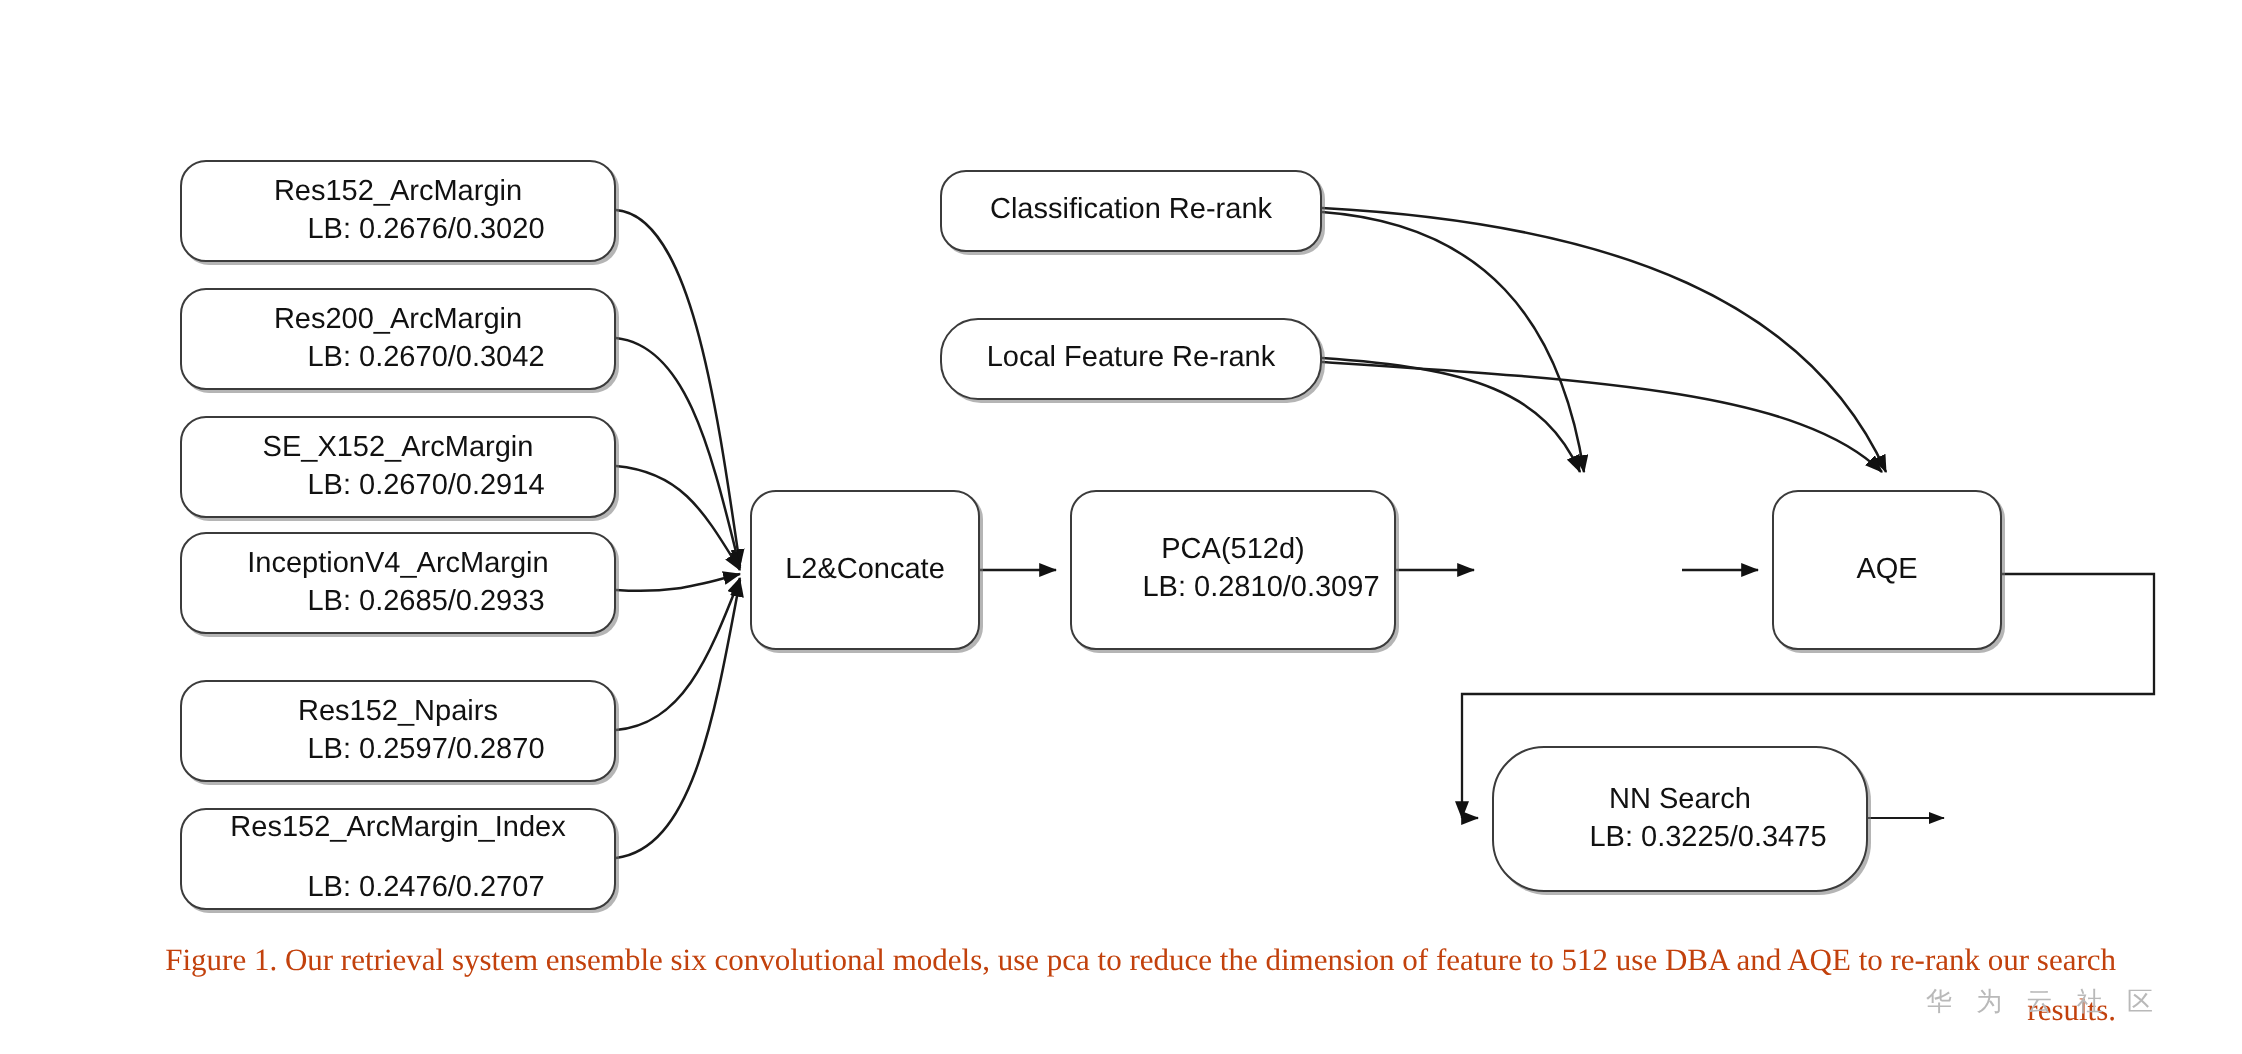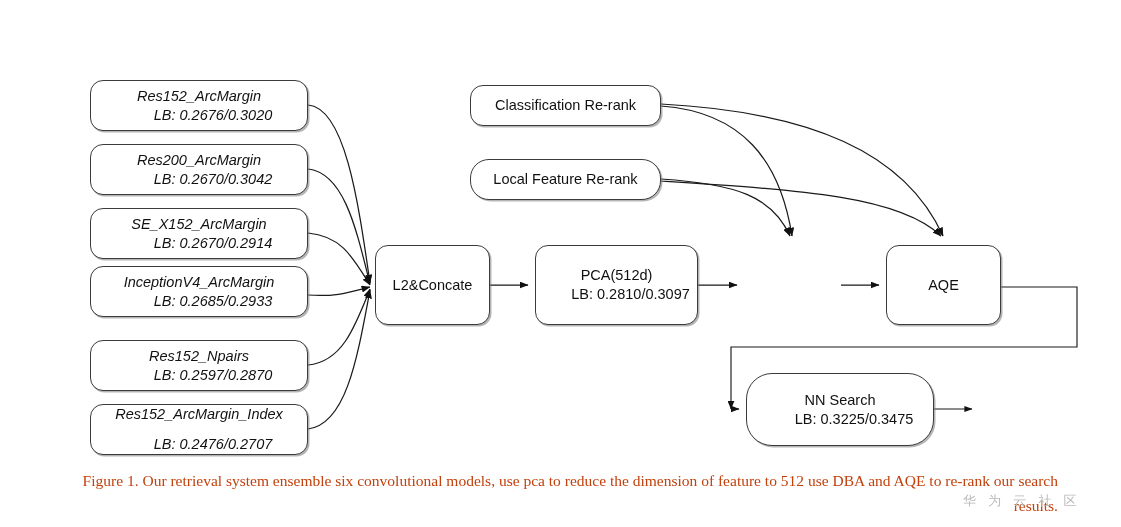--- a/index.html
+++ b/index.html
@@ -41,21 +41,21 @@
     text-align: center;
     line-height: 1.28;
     font-size: 14.5px;
     color: #111111;
     box-shadow: 1.5px 1.5px 0 rgba(120,120,120,0.55);
   }
   .node .line1 { display: block; white-space: nowrap; }
   .node .line2 { display: block; white-space: nowrap; padding-left: 28px; }
 
   
-  .model-node { left: 90px; width: 218px; height: 51px; font-style: italic; }
+  .model-node { left: 90px; width: 218px; height: 51px; }
   .m1 { top: 80px; }
   .m2 { top: 144px; }
   .m3 { top: 208px; }
   .m4 { top: 266px; }
   .m5 { top: 340px; }
   .m6 { top: 404px; justify-content: space-between; }
 
   
   .n-l2      { left: 375px; top: 245px; width: 115px; height: 80px; }
   .n-pca     { left: 535px; top: 245px; width: 163px; height: 80px; }

